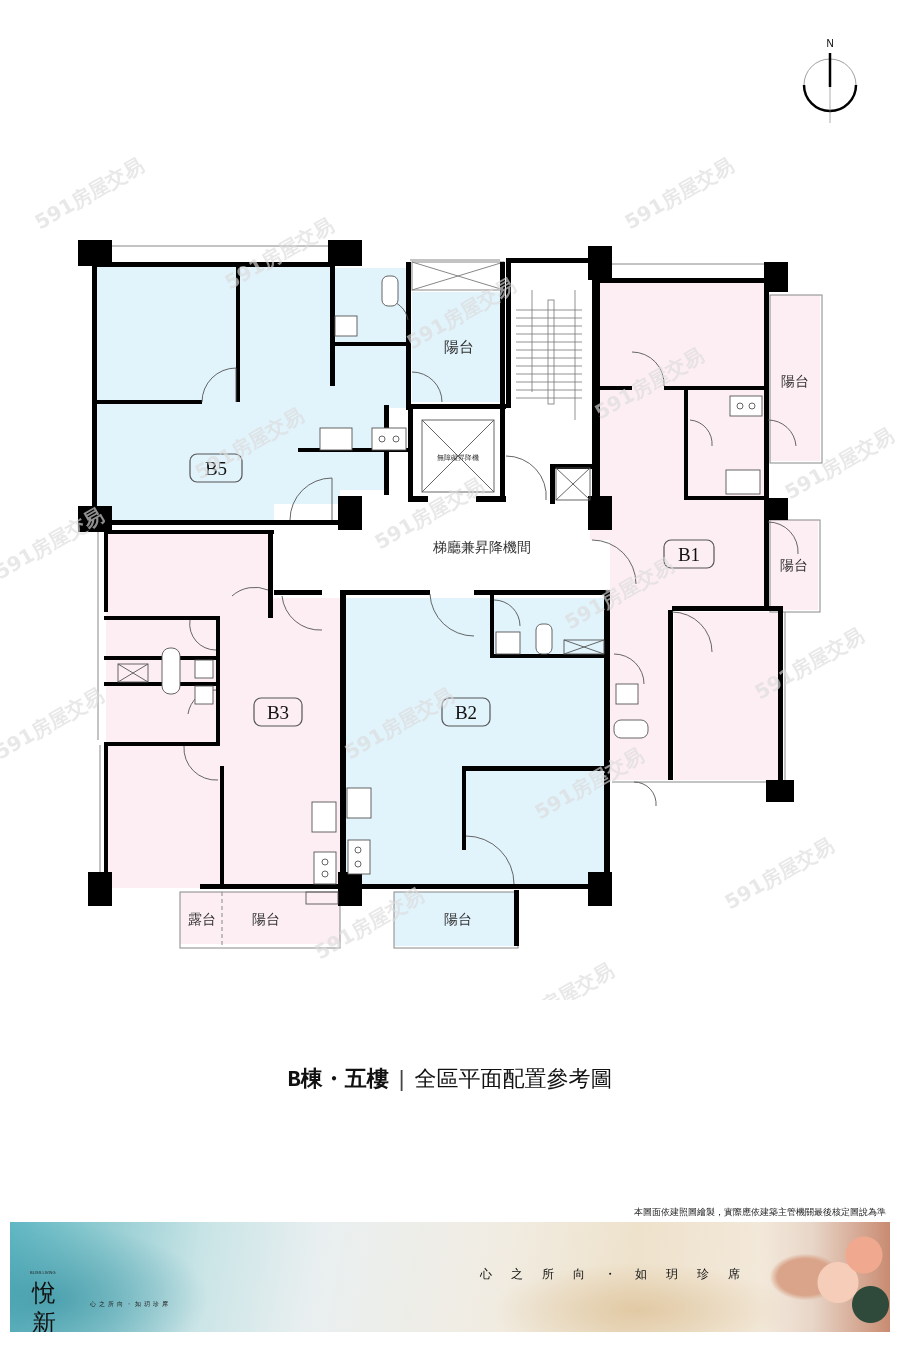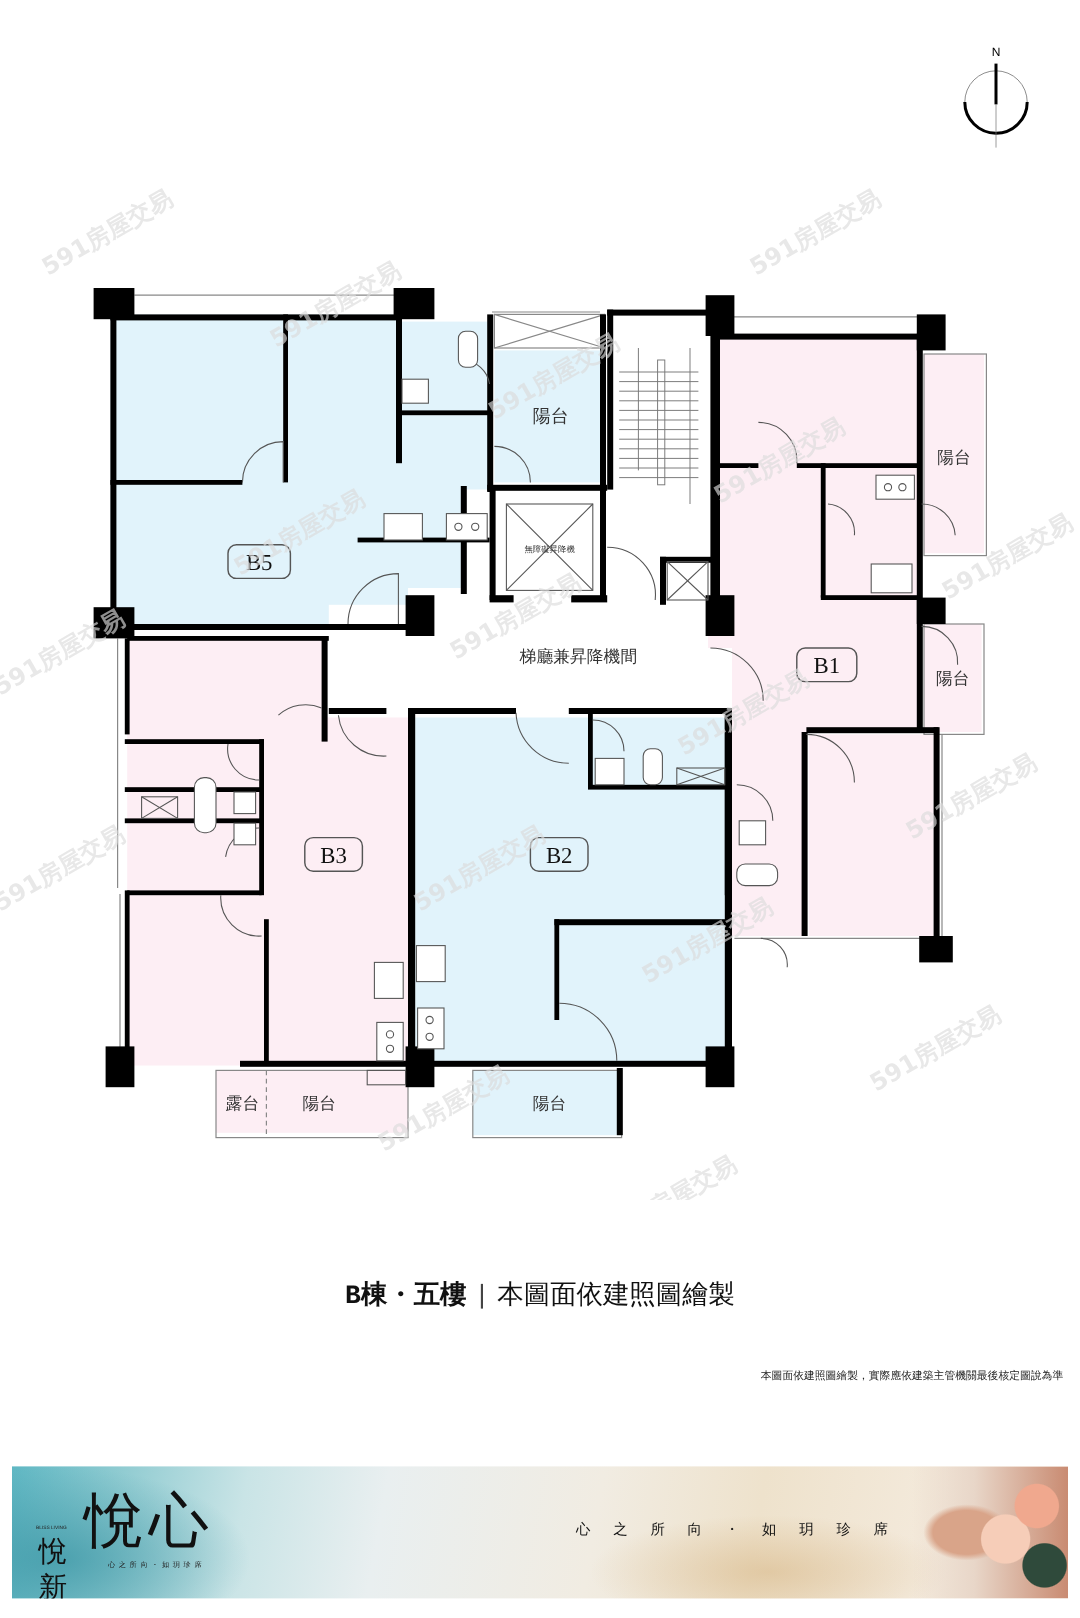--- a/index.html
+++ b/index.html
@@ -7,21 +7,21 @@
          font-family:"Liberation Sans", "DejaVu Sans", sans-serif; }
   .abs { position:absolute; }
   #plan { position:absolute; left:0; top:0; width:900px; height:1000px; }
   .room-label { font-family:"Liberation Serif", serif; font-size:19px; fill:#111; }
   .cjk { font-family:"DejaVu Sans", sans-serif; fill:#333; }
   .wm { font-family:"DejaVu Sans", sans-serif; fill:#dcdcdc; font-size:20px; font-weight:bold; opacity:0.65; }
   #title { left:0; width:900px; top:1064px; text-align:center; font-size:22px; color:#111; }
   #title .main { font-family:Liberation Mono, monospace; font-weight:bold; }
   #title .sep { color:#444; margin:0 10px; font-weight:normal; }
   #title .sub { font-family:"DejaVu Sans", sans-serif; font-weight:normal; }
-  #disclaimer { right:14px; top:1140px; font-size:9px; color:#222; font-family:Liberation Mono, monospace; }
+  #disclaimer { right:14px; top:1206px; font-size:9px; color:#222; font-family:Liberation Mono, monospace; }
   #banner { left:10px; top:1222px; width:880px; height:110px; overflow:hidden;
             background: linear-gradient(100deg, #5fb7c3 0%, #8fcbd1 10%, #c9e4e6 22%, #e9eff0 35%, #f1ece2 55%, #eee2cc 70%, #f3e9da 85%, #f6efe6 100%); }
   #banner .swirl1 { position:absolute; left:0; top:0; width:200px; height:110px;
        background: radial-gradient(ellipse at 20% 70%, rgba(60,150,165,0.75), rgba(60,150,165,0) 70%); }
   #banner .swirl2 { position:absolute; left:480px; top:40px; width:300px; height:80px;
        background: radial-gradient(ellipse at 50% 60%, rgba(214,180,130,0.55), rgba(214,180,130,0) 70%); }
   #logo-small { left:22px; top:18px; width:30px; font-size:24px; line-height:30px; color:#111; font-family:"DejaVu Sans", sans-serif;margin-top:38px; }
   #logo-en { left:20px; top:48px; font-size:4px; color:#222; }
   #logo-big { left:60px; top:12px; font-size:50px; color:#111; letter-spacing:4px; font-family:"DejaVu Sans", sans-serif; font-weight:200; }
   #logo-tag { left:80px; top:78px; font-size:6px; color:#222; letter-spacing:3px; }
@@ -290,27 +290,26 @@
     <text class="wm" transform="translate(510,1035) rotate(-30)">591房屋交易</text>
     <text class="wm" transform="translate(95,1085) rotate(-30)">591房屋交易</text>
     <text class="wm" transform="translate(700,1105) rotate(-30)">591房屋交易</text>
     <text class="wm" transform="translate(290,1180) rotate(-30)">591房屋交易</text>
     <text class="wm" transform="translate(0,760) rotate(-30)">591房屋交易</text>
     <text class="wm" transform="translate(0,580) rotate(-30)">591房屋交易</text>
   </g>
 </svg>
 
 <div id="title" class="abs">
-  <span class="main">B棟・五樓</span><span class="sep">|</span><span class="sub">本圖面依建照圖繪製</span>
+  <span class="main">B棟・五樓</span><span class="sep">|</span><span class="sub">全區平面配置參考圖</span>
 </div>
 
 <div id="disclaimer" class="abs">本圖面依建照圖繪製，實際應依建築主管機關最後核定圖說為準</div>
 
 <div id="banner" class="abs">
   <div class="swirl1"></div>
   <div class="swirl2"></div>
   <div id="logo-small" class="abs">悅新</div>
   <div id="logo-en" class="abs">BLISS LIVING</div>
-  <div id="logo-big" class="abs">悅心</div>
   <div id="logo-tag" class="abs">心之所向・如玥珍席</div>
   <div id="slogan" class="abs">心之所向・如玥珍席</div>
   <div id="portrait" class="abs"></div>
 </div>
 
 </body></html>

